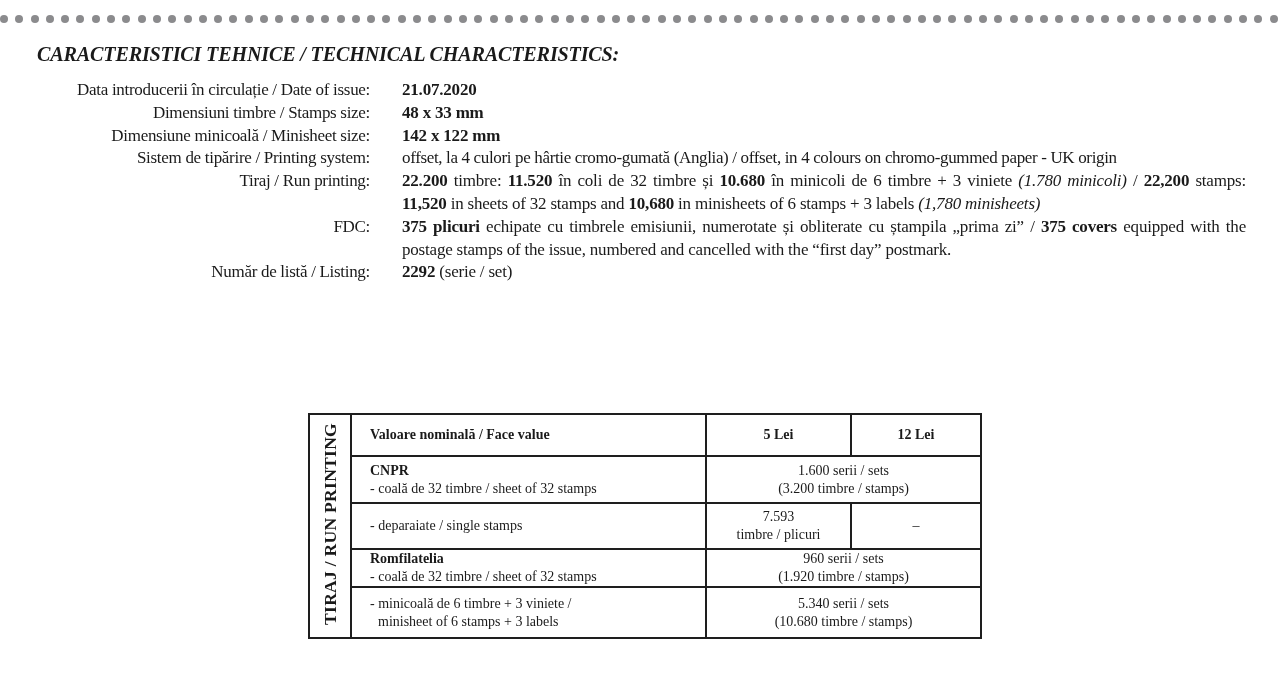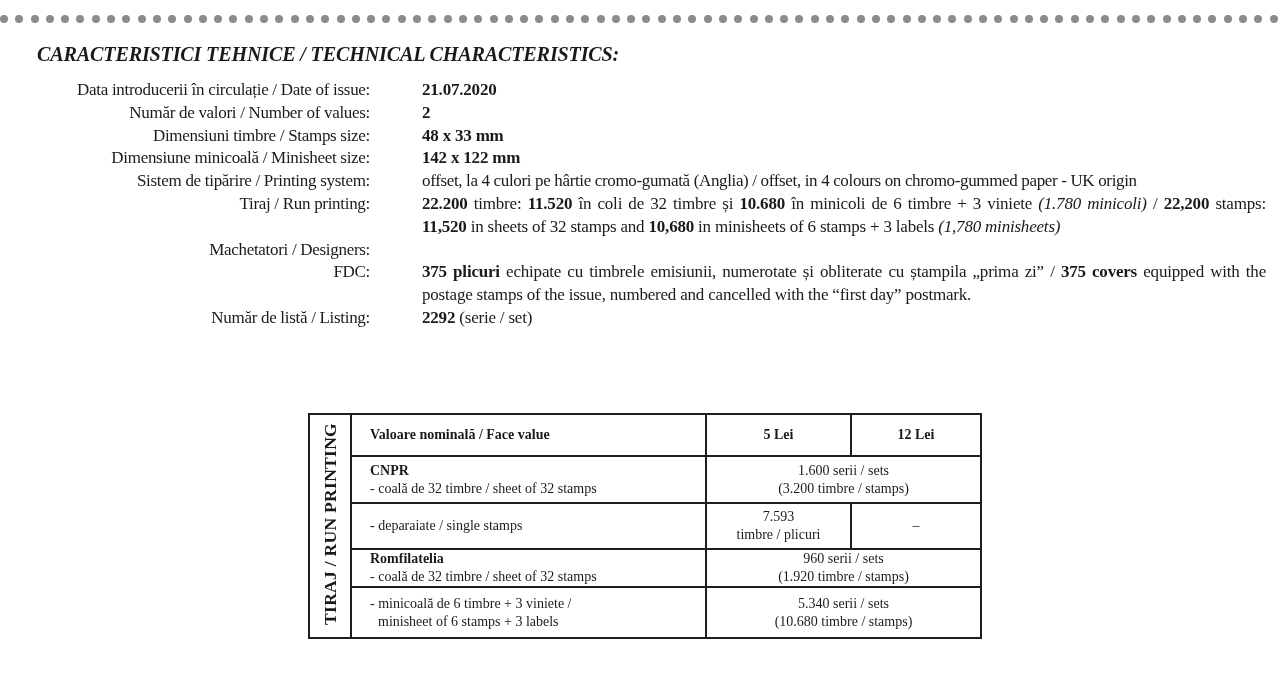--- a/index.html
+++ b/index.html
@@ -24,21 +24,21 @@
   }
   .specs {
     position: absolute; left: 0; top: 79px; width: 1129px;
   }
   .row { display: flex; font-size: 17px; line-height: 22.8px; }
   .lbl {
     width: 370px; text-align: right; flex: 0 0 auto; white-space: nowrap;
     letter-spacing: -0.3px;
   }
   .val {
-    margin-left: 52px; width: 844px; text-align: justify; flex: 0 0 auto;
+    margin-left: 32px; width: 844px; text-align: justify; flex: 0 0 auto;
     letter-spacing: -0.2px;
   }
   .val b { font-weight: bold; }
   .val i { font-style: italic; }
   .nowrap { white-space: nowrap; }
 
   .tbl-wrap {
     position: absolute; left: 308px; top: 413px;
   }
   table.run {
@@ -161,41 +161,36 @@
   </div>
 
 <h1 class="title">CARACTERISTICI TEHNICE / TECHNICAL CHARACTERISTICS:</h1>
 
 <div class="specs">
   <div class="row">
     <div class="lbl">Data introducerii în circulație / Date of issue:</div>
     <div class="val"><b>21.07.2020</b></div>
   </div>
   <div class="row">
-    <div class="lbl">Număr de valori / Number of values:</div>
-    <div class="val"><b>2</b></div>
-  </div>
-  <div class="row">
     <div class="lbl">Dimensiuni timbre / Stamps size:</div>
     <div class="val"><b>48 x 33 mm</b></div>
   </div>
   <div class="row">
     <div class="lbl">Dimensiune minicoală / Minisheet size:</div>
     <div class="val"><b>142 x 122 mm</b></div>
   </div>
   <div class="row">
     <div class="lbl">Sistem de tipărire / Printing system:</div>
     <div class="val nowrap" style="letter-spacing:-0.35px">offset, la 4 culori pe hârtie cromo-gumată (Anglia) / offset, in 4 colours on chromo-gummed paper - UK origin</div>
   </div>
   <div class="row">
     <div class="lbl">Tiraj / Run printing:</div>
     <div class="val"><b>22.200</b><span> timbre: </span><b>11.520</b><span> în coli de 32 timbre și </span><b>10.680</b><span> în minicoli de 6 timbre + 3 viniete </span><i>(1.780 minicoli)</i><span> / </span><b>22,200</b><span> stamps: </span><b>11,520</b><span> in sheets of 32 stamps and </span><b>10,680</b><span> in minisheets of 6 stamps + 3 labels </span><i>(1,780 minisheets)</i></div>
   </div>
   <div class="row">
-    <div class="lbl">Machetatori / Designers:</div>
   </div>
   <div class="row">
     <div class="lbl">FDC:</div>
     <div class="val"><b>375 plicuri</b><span> echipate cu timbrele emisiunii, numerotate și obliterate cu ștampila „prima zi” / </span><b>375 covers</b><span> equipped with the postage stamps of the issue, numbered and cancelled with the “first day” postmark.</span></div>
   </div>
   <div class="row">
     <div class="lbl">Număr de listă / Listing:</div>
     <div class="val"><b>2292</b><span> (serie / set)</span></div>
   </div>
 </div>

